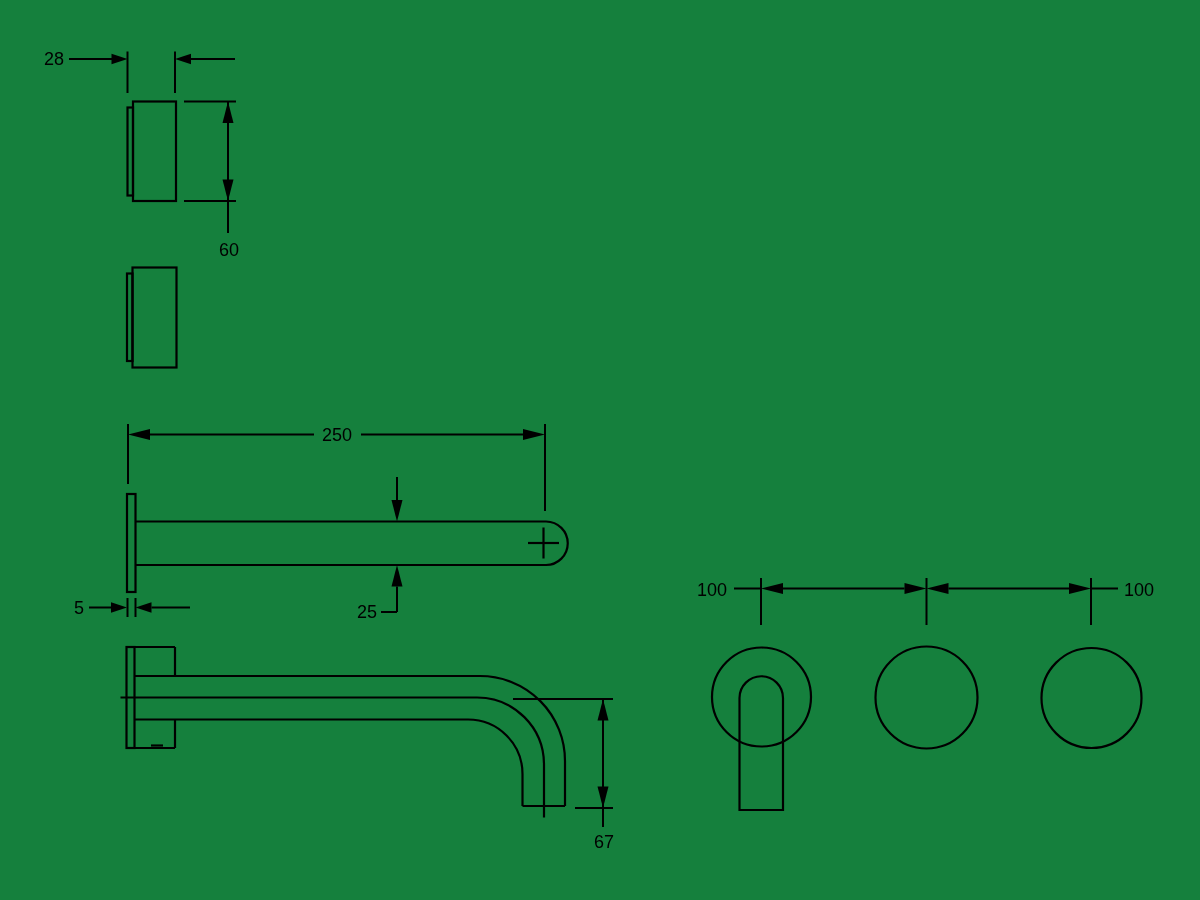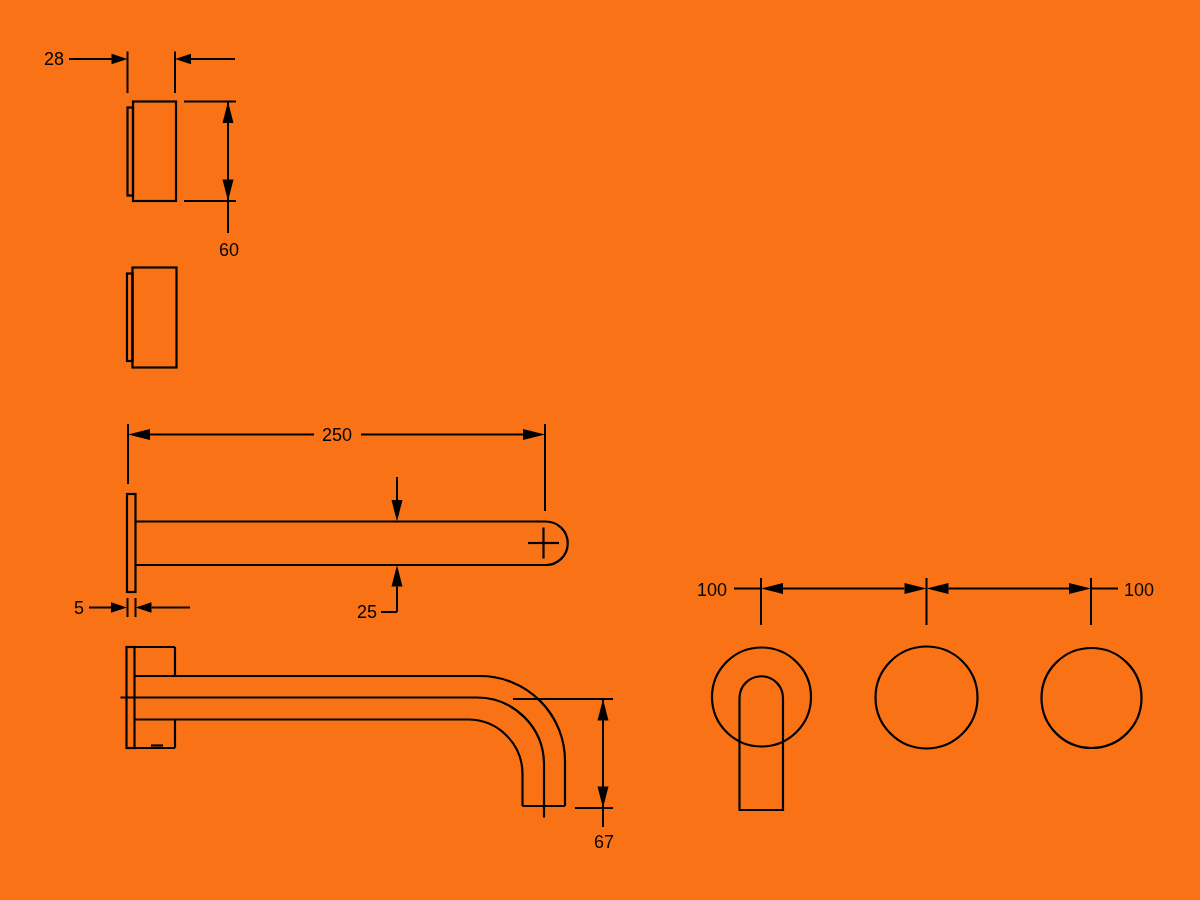--- a/index.html
+++ b/index.html
@@ -1,20 +1,20 @@
 <!DOCTYPE html>
 <html><head>
 <meta charset="utf-8">
 <style>
   html, body { margin: 0; padding: 0; background: #ffffff; }
   .canvas {
     position: relative;
     width: 1200px;
     height: 900px;
-    background: #f97316;
+    background: #15803d;
     overflow: hidden;
   }
   svg { display: block; }
   .obj  { fill: none; stroke-width: 2.2; stroke-linecap: butt; stroke-linejoin: miter; }
   .dim  { fill: none; stroke-width: 2;   stroke-linecap: butt; }
   .arrow { stroke: none; fill: #000000; }
   .lbl {
     stroke: none;
     fill: #000000;
     font-family: "Liberation Sans", sans-serif;

